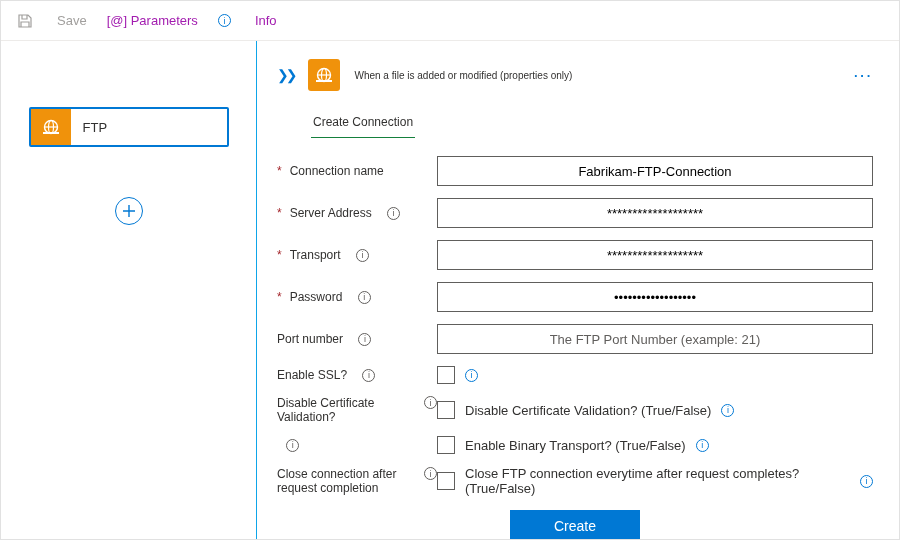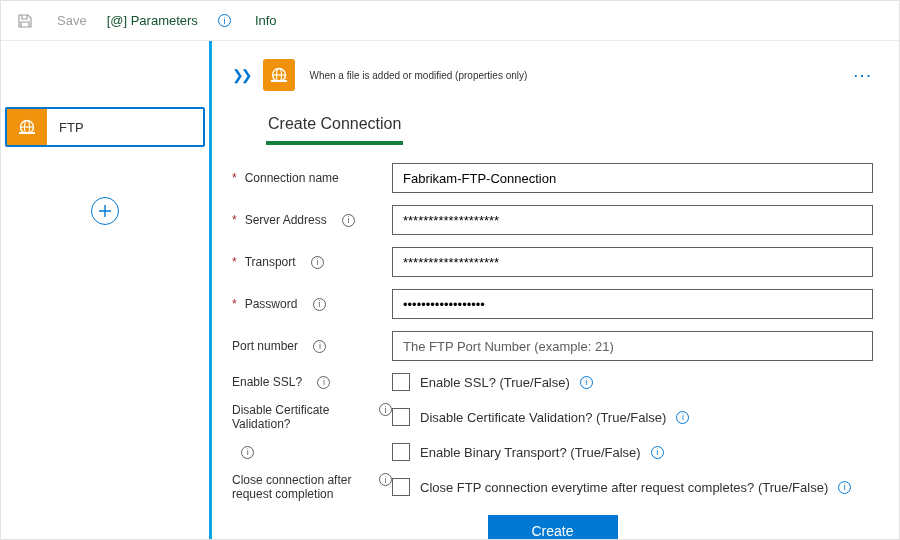--- a/index.html
+++ b/index.html
@@ -2,49 +2,49 @@
 <html><head>
 <meta charset="utf-8">
 <style>
   * { box-sizing: border-box; }
   html,body { margin:0; padding:0; font-family:"Segoe UI",Arial,sans-serif; font-size:13px; color:#323130; background:#fff; }
   .app { width:900px; height:540px; border:1px solid #e1e1e1; display:flex; flex-direction:column; }
   
   .toolbar { height:40px; display:flex; align-items:center; padding:0 8px; border-bottom:1px solid #edebe9; gap:4px; }
   .tb-item { display:flex; align-items:center; gap:24px; padding:4px 8px; color:#323130; cursor:pointer; font-size:13px; }
   .tb-item.disabled { color:#a19f9d; cursor:default; }
-  .blue { color:#14532d; }
+  .blue { color:#a21caf; }
   .icon-box { width:16px; height:16px; display:inline-flex; align-items:center; justify-content:center; }
   svg { display:block; }
   
   .body { flex:1; display:flex; min-height:0; }
-  .sidebar { width:211px; border-right:3px solid #0ea5e9; padding:16px 12px 0 12px; display:flex; flex-direction:column; align-items:center;text-align:center; }
+  .sidebar { width:256px; border-right:1px solid #0ea5e9; padding:16px 12px 0 12px; display:flex; flex-direction:column; align-items:center;text-align:center; }
   .spacer { height:50px; }
   .node-card { width:200px; height:40px; border:2px solid #0078d4; border-radius:2px; display:flex; align-items:center; background:#fff; overflow:hidden; cursor:pointer; }
   .node-icon { width:40px; height:100%; background:#f0920b; display:flex; align-items:center; justify-content:center; }
   .node-label { padding-left:12px; font-size:13px; }
   .add-circle { margin-top:50px; width:28px; height:28px; border:1px solid #0078d4; border-radius:50%; display:flex; align-items:center; justify-content:center; color:#0078d4; cursor:pointer; }
   
   .main { flex:1; padding:18px 26px 12px 20px; overflow:auto; }
   .panel-header { display:flex; align-items:center; gap:14px; }
   .chevrons { color:#0078d4; font-size:14px; letter-spacing:-3px; cursor:pointer; }
   .action-icon { width:32px; height:32px; background:#f0920b; border-radius:3px; display:flex; align-items:center; justify-content:center; }
   .panel-title { font-size:10px; flex:1; }
   .more { color:#0078d4; letter-spacing:2px; cursor:pointer; font-weight:bold; }
   .tab-row { margin:18px 0 18px 34px; }
-  .tab { display:inline-block; padding:6px 2px 8px 2px; border-bottom:4px solid #15803d; font-size:16px; }
+  .tab { display:inline-block; padding:6px 2px 8px 2px; border-bottom:1px solid #15803d; font-size:12px; }
   .form { margin-left:0; }
   .row { display:flex; align-items:center; margin-bottom:12px; }
   .row .label { width:160px; font-size:12px; color:#323130; display:flex; align-items:center; gap:6px; line-height:14px; }
   .row .label.multi { align-items:flex-start; }
   .req { color:#a4262c; margin-right:2px; }
   .info { width:13px; height:13px; border:1px solid #605e5c; border-radius:50%; display:inline-flex; align-items:center; justify-content:center; font-size:9px; color:#605e5c; cursor:help; flex-shrink:0; }
   .info.blue { border-color:#0078d4; color:#0078d4; }
   .field { flex:1; }
-  input[type=text], input[type=password] { width:100%; height:30px; border:1px solid #605e5c; padding:0 10px; font-size:13px; font-family:inherit; outline:none; }
+  input[type=text], input[type=password] { width:100%; height:30px; border:1px solid #605e5c; padding:0 10px; font-size:13px; font-family:inherit; outline:none;text-align:center; }
   input::placeholder { color:#605e5c; }
   .check-line { display:flex; align-items:center; gap:10px; }
   .cb { width:18px; height:18px; border:1px solid #605e5c; background:#fff; cursor:pointer; flex-shrink:0; }
   .cb-label { font-size:13px; }
   .btn-row { display:flex; justify-content:center; margin-top:14px; }
   .btn-primary { background:#0078d4; color:#fff; border:none; height:32px; width:130px; font-size:14px; cursor:pointer; }
 </style>
 </head>
 <body>
 
@@ -130,21 +130,20 @@
           <div class="field"><input type="password" value="••••••••••••••••••" style=""></div>
         </div>
         <div class="row">
           <div class="label"><span>Port number</span>&nbsp;<span class="info">i</span></div>
           <div class="field"><input type="text" placeholder="The FTP Port Number (example: 21)" style=""></div>
         </div>
         <div class="row">
           <div class="label"><span>Enable SSL?</span>&nbsp;<span class="info">i</span></div>
           <div class="field check-line">
             <div class="cb"></div>
-            <span class="cb-label">Enable SSL? (True/False)</span>
             <span class="info blue">i</span>
           </div>
         </div>
         <div class="row">
           <div class="label multi"><span>Disable Certificate Validation?</span>&nbsp;<span class="info">i</span></div>
           <div class="field check-line">
             <div class="cb"></div>
             <span class="cb-label">Disable Certificate Validation? (True/False)</span>
             <span class="info blue">i</span>
           </div>

